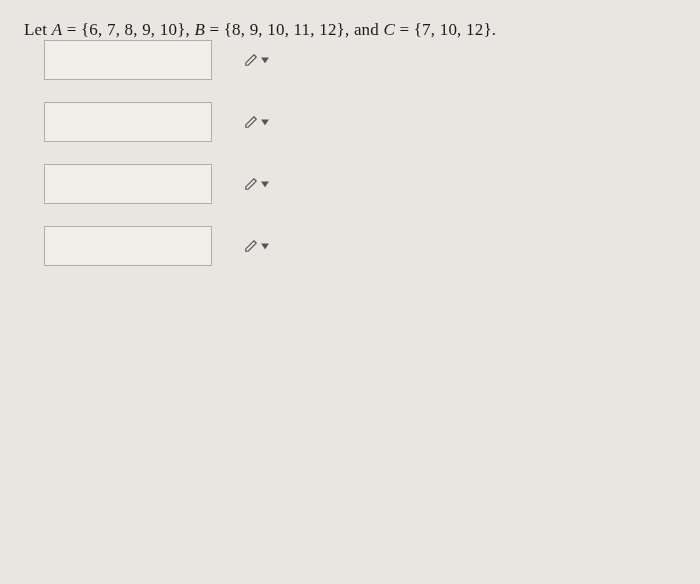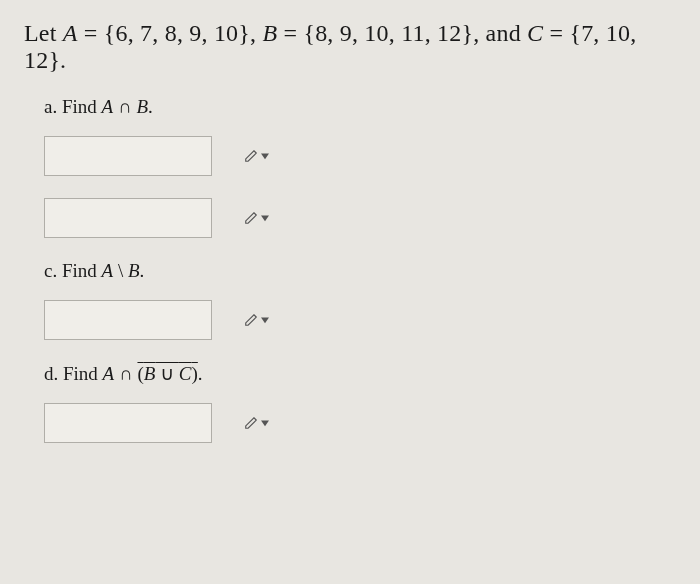--- a/index.html
+++ b/index.html
@@ -10,22 +10,21 @@
     body {
       width: 700px;
       height: 584px;
       background: #e8e6e1;
       font-family: 'Times New Roman', Times, serif;
       font-size: 20px;
       color: #1a1a1a;
       padding: 20px 24px;
     }
     .problem-statement {
-      margin-bottom: 22px;
-      font-size: 24px;
+      font-size: 17px;
       letter-spacing: 0.2px;
     }
     .italic {
       font-style: italic;
     }
     .part {
       margin-left: 20px;
       margin-bottom: 14px;
     }
     .part-label {
@@ -68,23 +67,20 @@
     }
   </style>
 </head>
 <body>
 
 <div class="problem-statement">
   <span>Let </span><span class="italic">A</span><span> = {6, 7, 8, 9, 10}, </span><span class="italic">B</span><span> = {8, 9, 10, 11, 12}, and </span><span class="italic">C</span><span> = {7, 10, 12}.</span>
 </div>
 
 <div class="part">
-  <div class="part-label">
-    <span>a. Find </span><span class="italic">A</span><span> ∩ </span><span class="italic">B</span><span>.</span>
-  </div>
   <div class="answer-row">
     <input type="text" class="answer-input" value="" style="">
     <span class="tool-icon">
       <svg class="pencil" width="14" height="14" viewBox="0 0 24 24" fill="none" stroke="#555" stroke-width="2">
         <path d="M17 3l4 4L7 21H3v-4L17 3z"></path>
       </svg>
       <svg class="triangle" width="8" height="8" viewBox="0 0 10 10">
         <path d="M0 2 L10 2 L5 9 Z" fill="#555"></path>
       </svg>
     </span>
@@ -99,40 +95,34 @@
         <path d="M17 3l4 4L7 21H3v-4L17 3z"></path>
       </svg>
       <svg class="triangle" width="8" height="8" viewBox="0 0 10 10">
         <path d="M0 2 L10 2 L5 9 Z" fill="#555"></path>
       </svg>
     </span>
   </div>
 </div>
 
 <div class="part">
-  <div class="part-label">
-    <span>c. Find </span><span class="italic">A</span><span> \ </span><span class="italic">B</span><span>.</span>
-  </div>
   <div class="answer-row">
     <input type="text" class="answer-input" value="" style="">
     <span class="tool-icon">
       <svg class="pencil" width="14" height="14" viewBox="0 0 24 24" fill="none" stroke="#555" stroke-width="2">
         <path d="M17 3l4 4L7 21H3v-4L17 3z"></path>
       </svg>
       <svg class="triangle" width="8" height="8" viewBox="0 0 10 10">
         <path d="M0 2 L10 2 L5 9 Z" fill="#555"></path>
       </svg>
     </span>
   </div>
 </div>
 
 <div class="part">
-  <div class="part-label">
-    <span>d. Find </span><span class="italic">A</span><span> ∩ </span><span class="overline"><span>(</span><span class="italic">B</span><span> ∪ </span><span class="italic">C</span><span>)</span></span><span>.</span>
-  </div>
   <div class="answer-row">
     <input type="text" class="answer-input" value="" style="">
     <span class="tool-icon">
       <svg class="pencil" width="14" height="14" viewBox="0 0 24 24" fill="none" stroke="#555" stroke-width="2">
         <path d="M17 3l4 4L7 21H3v-4L17 3z"></path>
       </svg>
       <svg class="triangle" width="8" height="8" viewBox="0 0 10 10">
         <path d="M0 2 L10 2 L5 9 Z" fill="#555"></path>
       </svg>
     </span>

